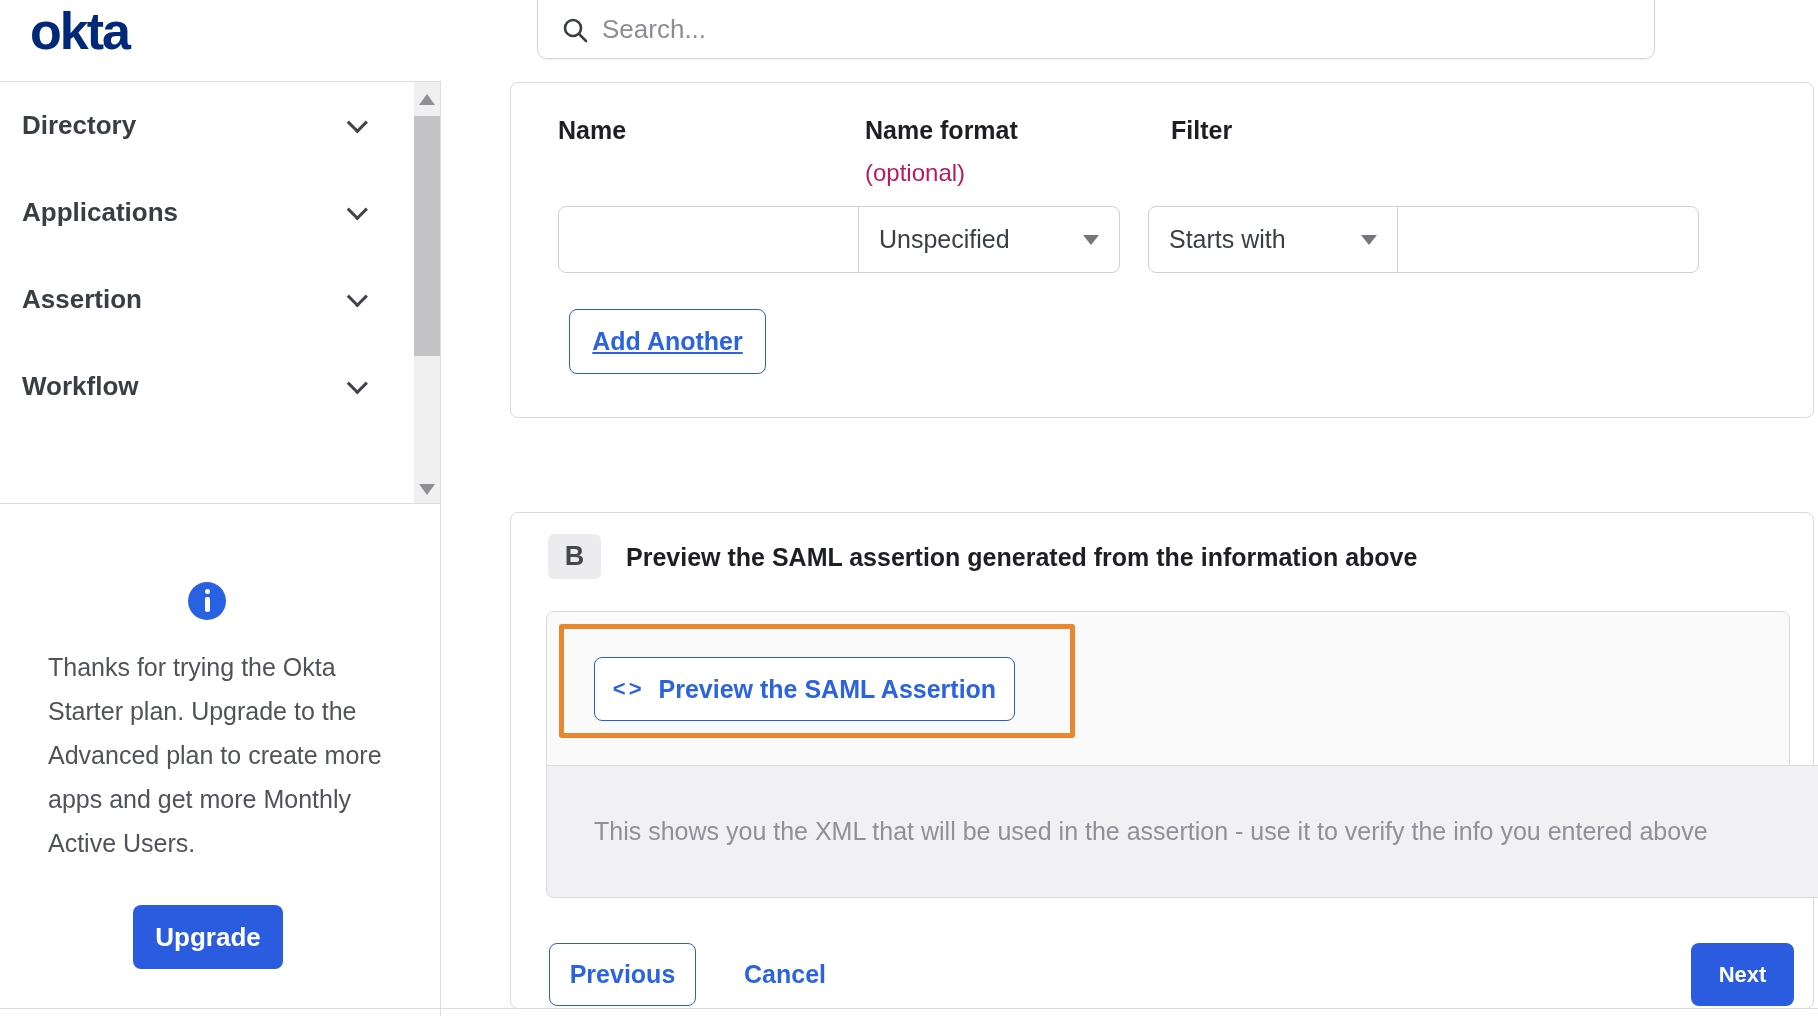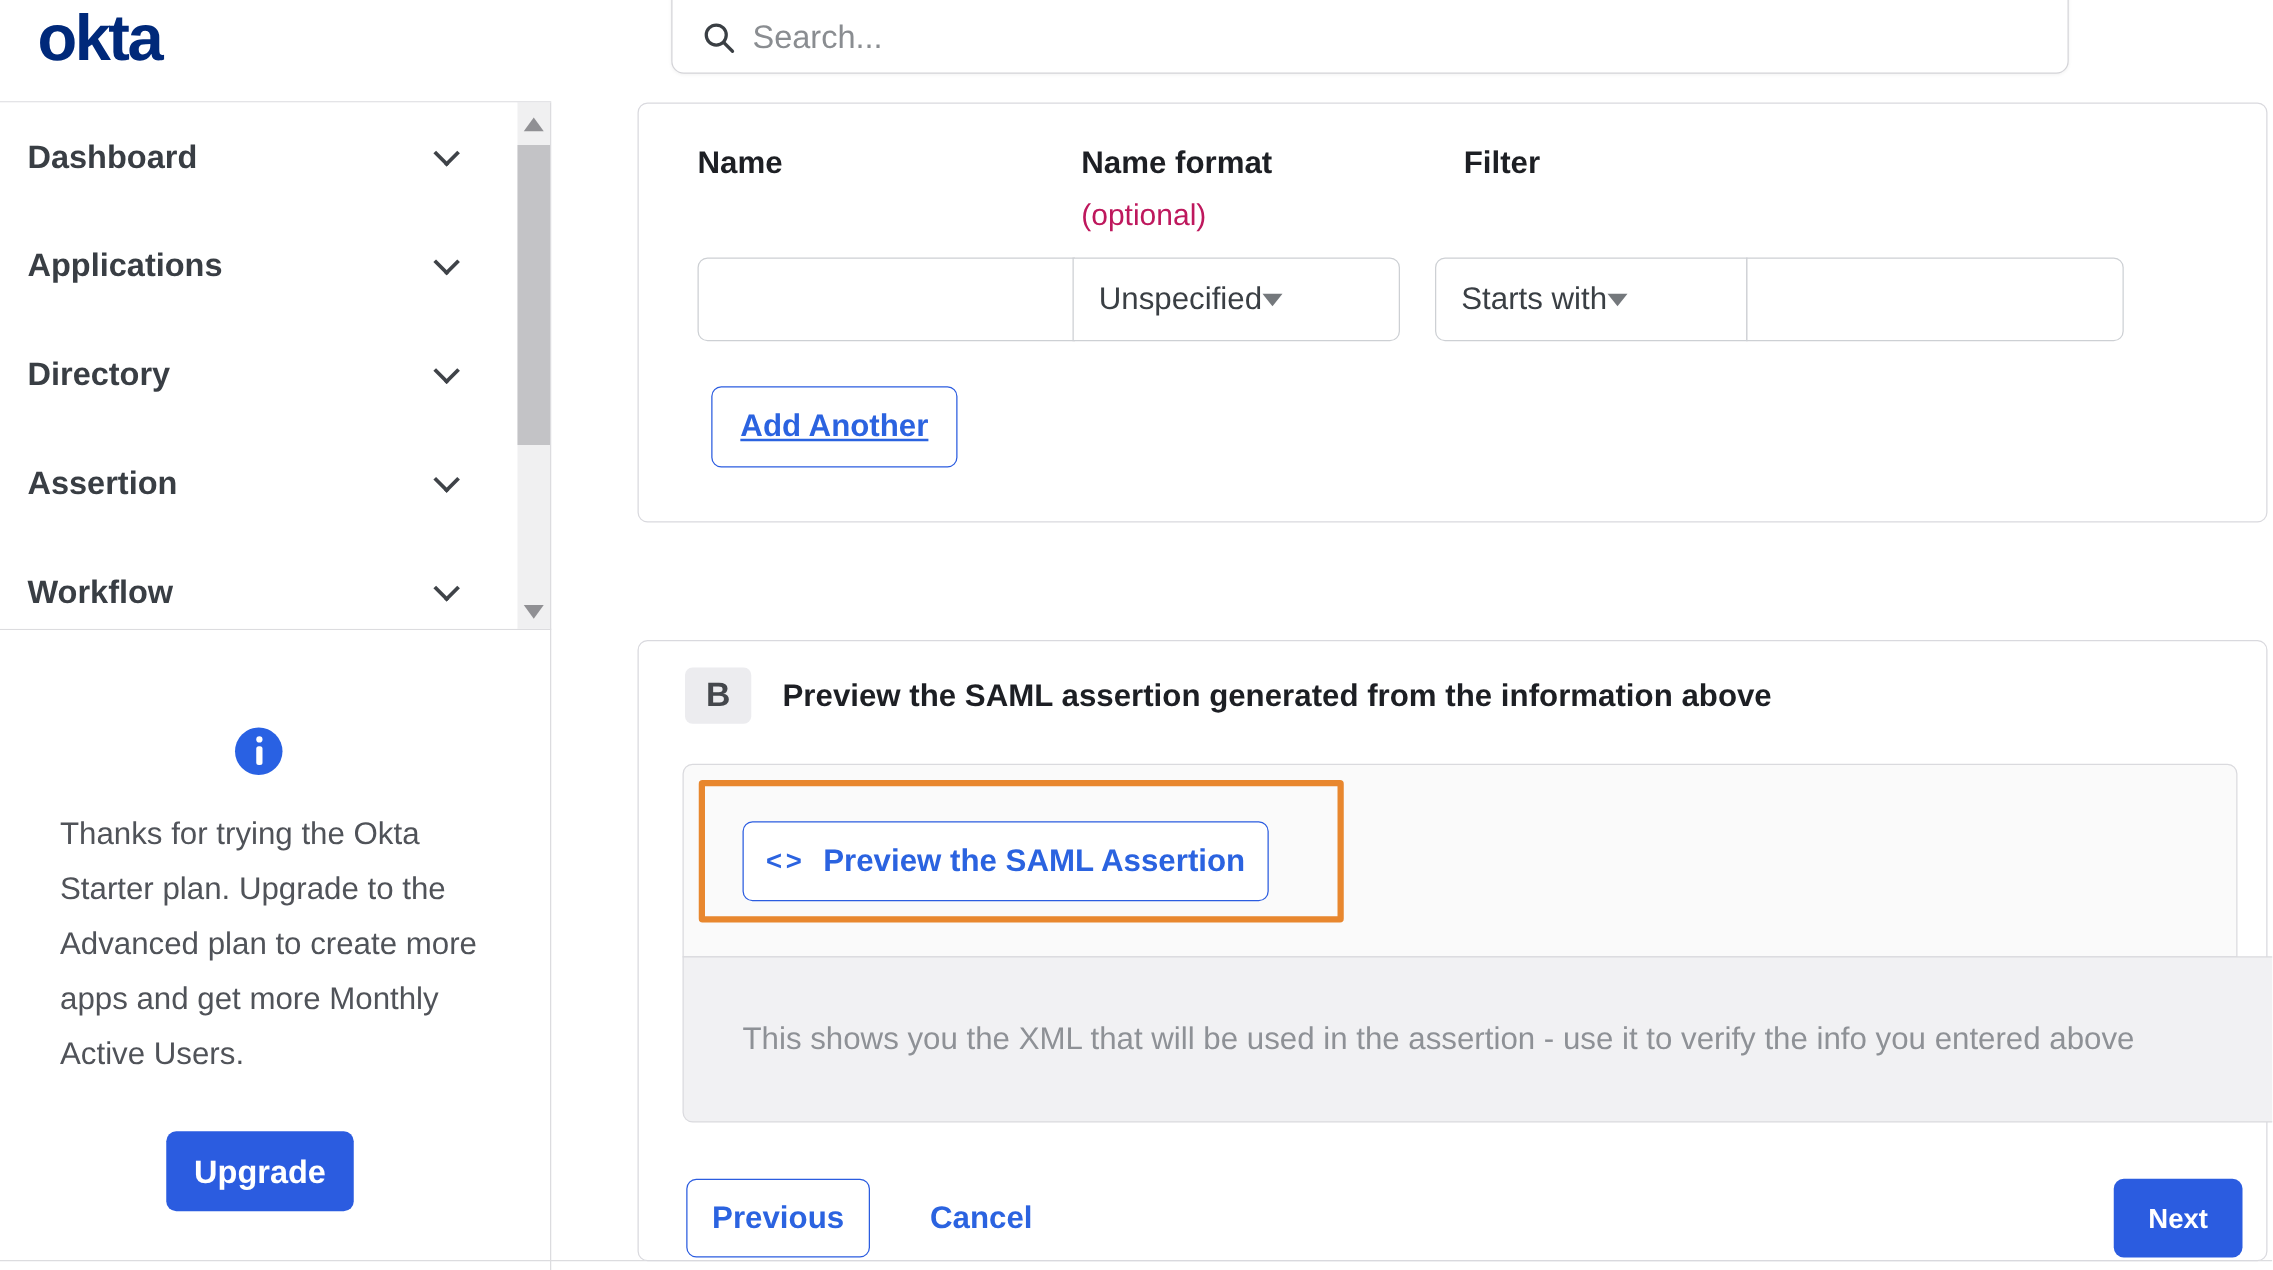--- a/index.html
+++ b/index.html
@@ -54,21 +54,21 @@
   
   .card { position:absolute; background:#fff; border:1px solid #d9d9de; border-radius:8px; }
   .card1 { left:510px; top:82px;  width:1304px; height:336px; }
   .card2 { left:510px; top:512px; width:1304px; height:497px; }
 
   .col-label { position:absolute; font-size:25px; font-weight:700; color:#1d1f24; }
   .col-note  { position:absolute; font-size:24px; color:#be185d; }
 
   .fld { position:absolute; top:123px; height:67px; background:#fff; border:1px solid #cdd0d4; }
   .txt-input { font-family:inherit; font-size:25px; color:#3a3f44; padding:0 18px; outline:none; }
-  .sel { display:flex; align-items:center; 
+  .sel { display:flex; align-items:center; justify-content:space-between;
          padding:0 20px 0 20px; cursor:pointer; }
   .sel .val { font-size:25px; color:#3a3f44; }
   .tri { width:0; height:0; border-left:8px solid transparent; border-right:8px solid transparent;
          border-top:10px solid #74787c; }
 
   .btn-outline { background:#fff; border:1px solid #2b5ce0; border-radius:8px; cursor:pointer;
                  font-family:inherit; font-size:25px; font-weight:700; color:#2b63e0; }
   .add-another { position:absolute; left:58px; top:226px; width:197px; height:65px;text-decoration:underline; }
 
   .b-badge { position:absolute; left:37px; top:21px; width:53px; height:45px; background:#ececef;
@@ -112,29 +112,25 @@
     <input type="text" placeholder="Search..." style="">
   </div>
 
   <div class="sb-topline"></div>
   <div class="sb-botline"></div>
   <div class="v-divider"></div>
   <div class="page-botline"></div>
 
   <div class="sidebar">
     <div class="sb-item">
-      <span class="lbl">Dashboard</span>
+      <span class="lbl">Directory</span>
       <span class="chev"></span>
     </div>
     <div class="sb-item">
       <span class="lbl">Applications</span>
-      <span class="chev"></span>
-    </div>
-    <div class="sb-item">
-      <span class="lbl">Directory</span>
       <span class="chev"></span>
     </div>
     <div class="sb-item">
       <span class="lbl">Assertion</span>
       <span class="chev"></span>
     </div>
     <div class="sb-item">
       <span class="lbl">Workflow</span>
       <span class="chev"></span>
     </div>

